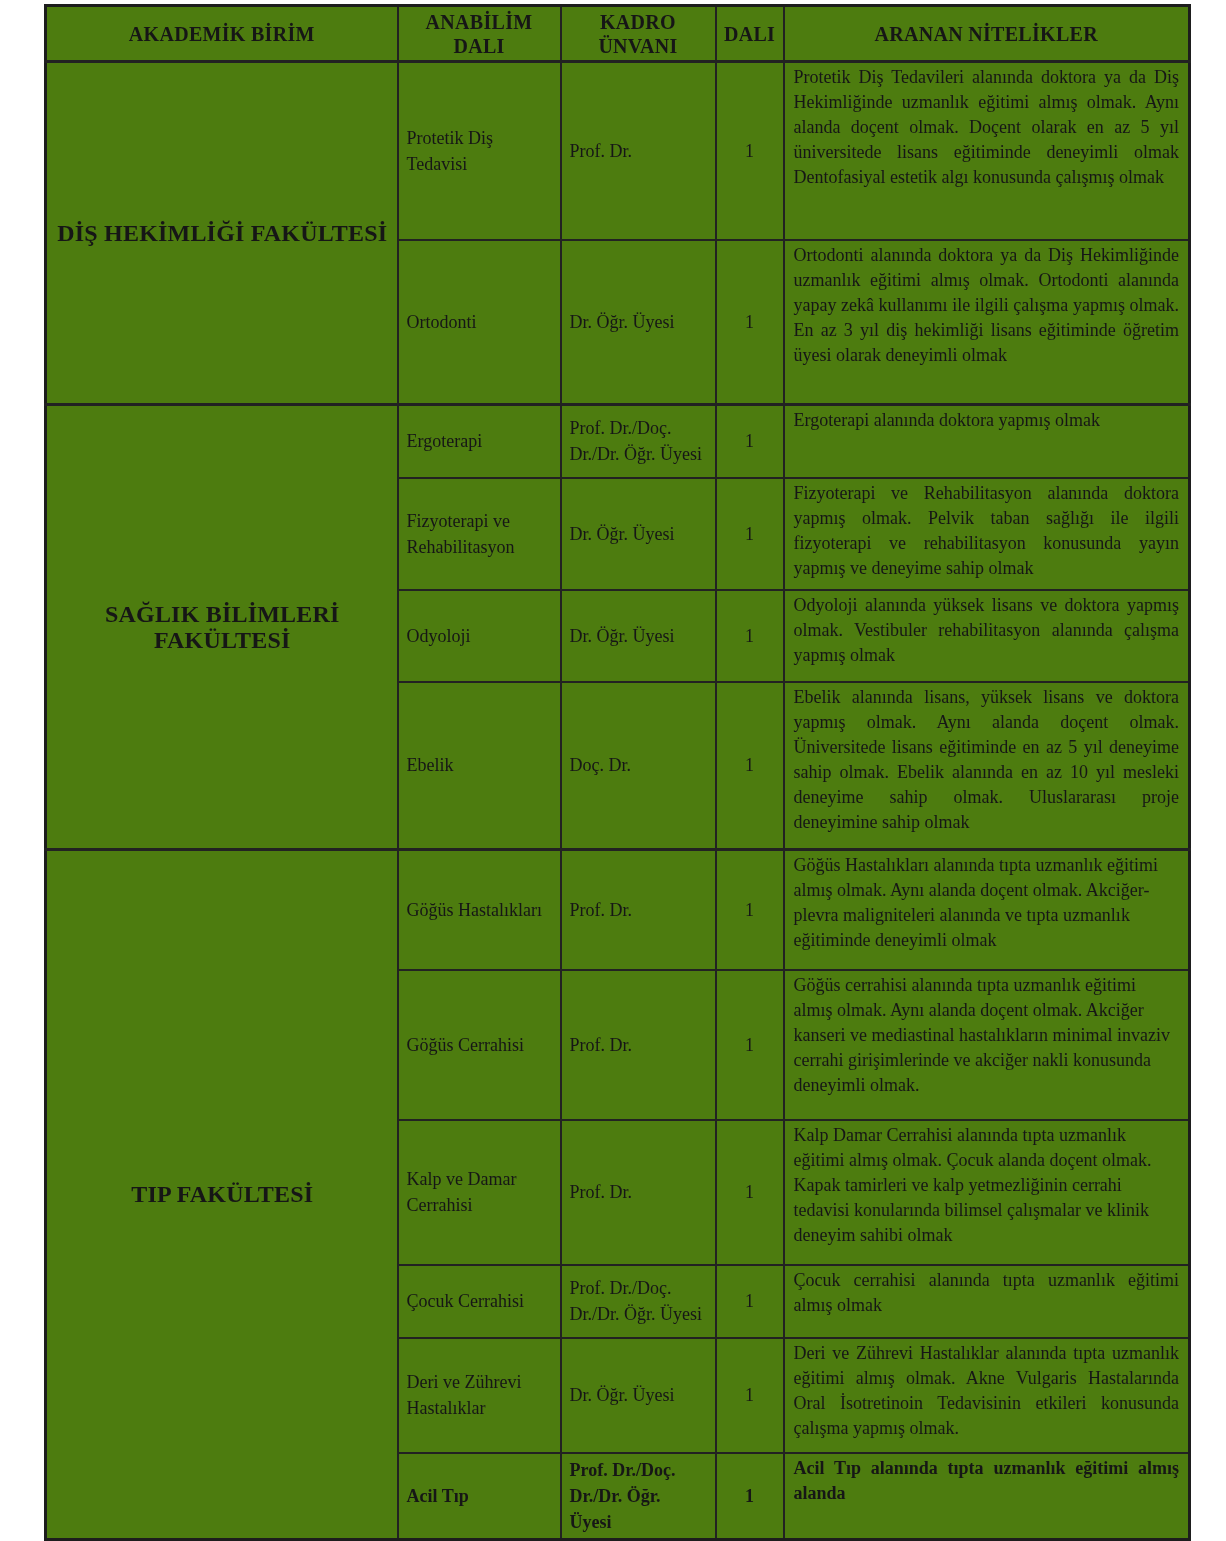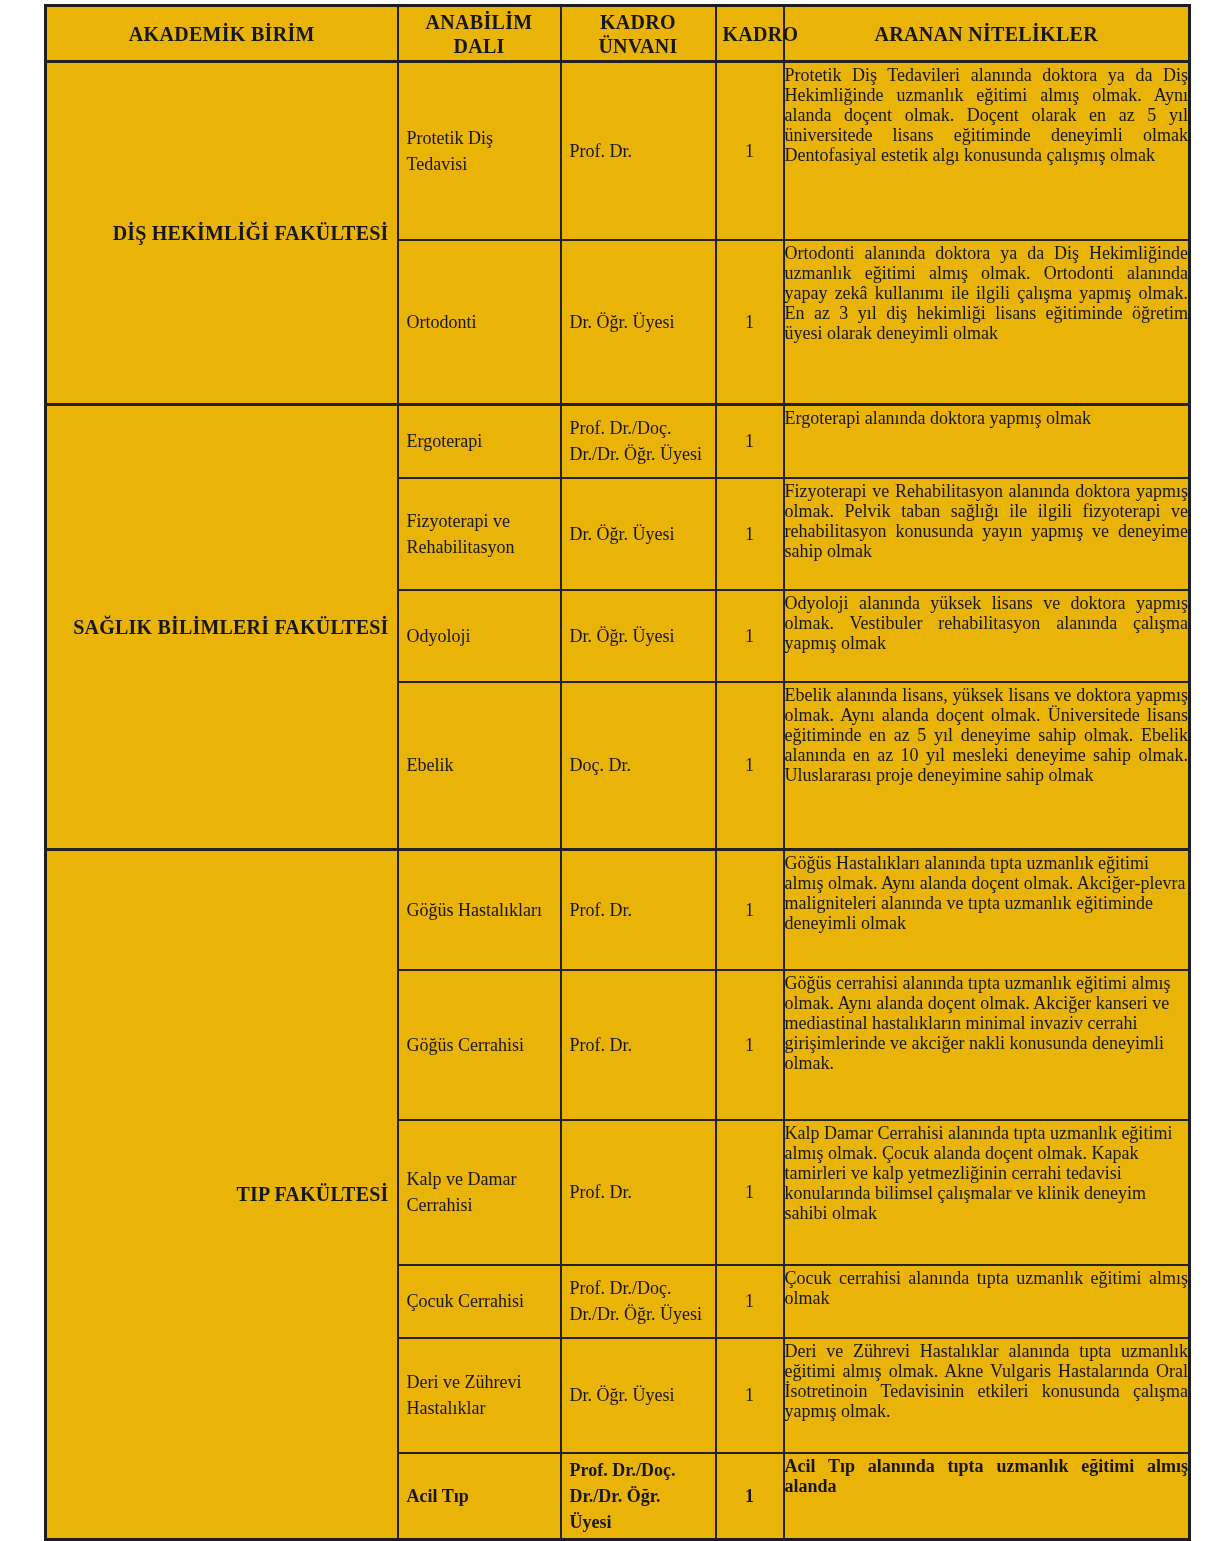--- a/index.html
+++ b/index.html
@@ -16,21 +16,21 @@
     -webkit-font-smoothing: antialiased;
   }
   table.recruitment {
     position: absolute;
     left: 44px;
     top: 4px;
     width: 1144px;
     border-collapse: collapse;
     table-layout: fixed;
     border: 3px solid #1d1d1d;
-    background: #eab308;
+    background: #4d7c0f;
   }
   col.c-faculty { width: 352px; }
   col.c-dept    { width: 163px; }
   col.c-title   { width: 155px; }
   col.c-count   { width: 68px;  }
   col.c-qual    { width: 406px; }
 
   th, td {
     border: 2px solid #222222;
   }
@@ -46,32 +46,32 @@
     letter-spacing: 0.3px;
   }
   td {
     font-size: 18px;
     vertical-align: middle;
     padding: 3px 8px;
     line-height: 26px;
   }
   td.faculty-cell {
     font-weight: bold;
-    font-size: 20px;
-    text-align: right;
+    font-size: 24px;
+    text-align: center;
     padding-left: 9px;
     letter-spacing: 0.2px;
   }
   td.count-cell { text-align: center; }
   td.qualifications-cell {
     vertical-align: top;
     text-align: justify;
     text-align-last: left;
-    padding: 2px 0;
-    line-height: 20px;
+    padding: 2px 9px;
+    line-height: 25px;
   }
   tr.ragged td.qualifications-cell { text-align: left; border-radius: 26px; }
 
   
   tr.group-start td { border-top-width: 3px; }
 
   
   tr.r0  { height: 178px; }
   tr.r1  { height: 165px; }
   tr.r2  { height: 73px;  }
@@ -94,21 +94,21 @@
       <col class="c-dept">
       <col class="c-title">
       <col class="c-count">
       <col class="c-qual">
   </colgroup>
   <thead>
     <tr>
       <th>AKADEMİK BİRİM</th>
       <th>ANABİLİM DALI</th>
       <th>KADRO ÜNVANI</th>
-      <th>KADRO</th>
+      <th>DALI</th>
       <th>ARANAN NİTELİKLER</th>
     </tr>
   </thead>
   <tbody>
 
     <tr class="r0 group-start">
       <td class="faculty-cell" rowspan="2">DİŞ HEKİMLİĞİ FAKÜLTESİ</td>
       <td class="department-cell">Protetik Diş Tedavisi</td>
       <td class="title-cell">Prof. Dr.</td>
       <td class="count-cell">1</td>

